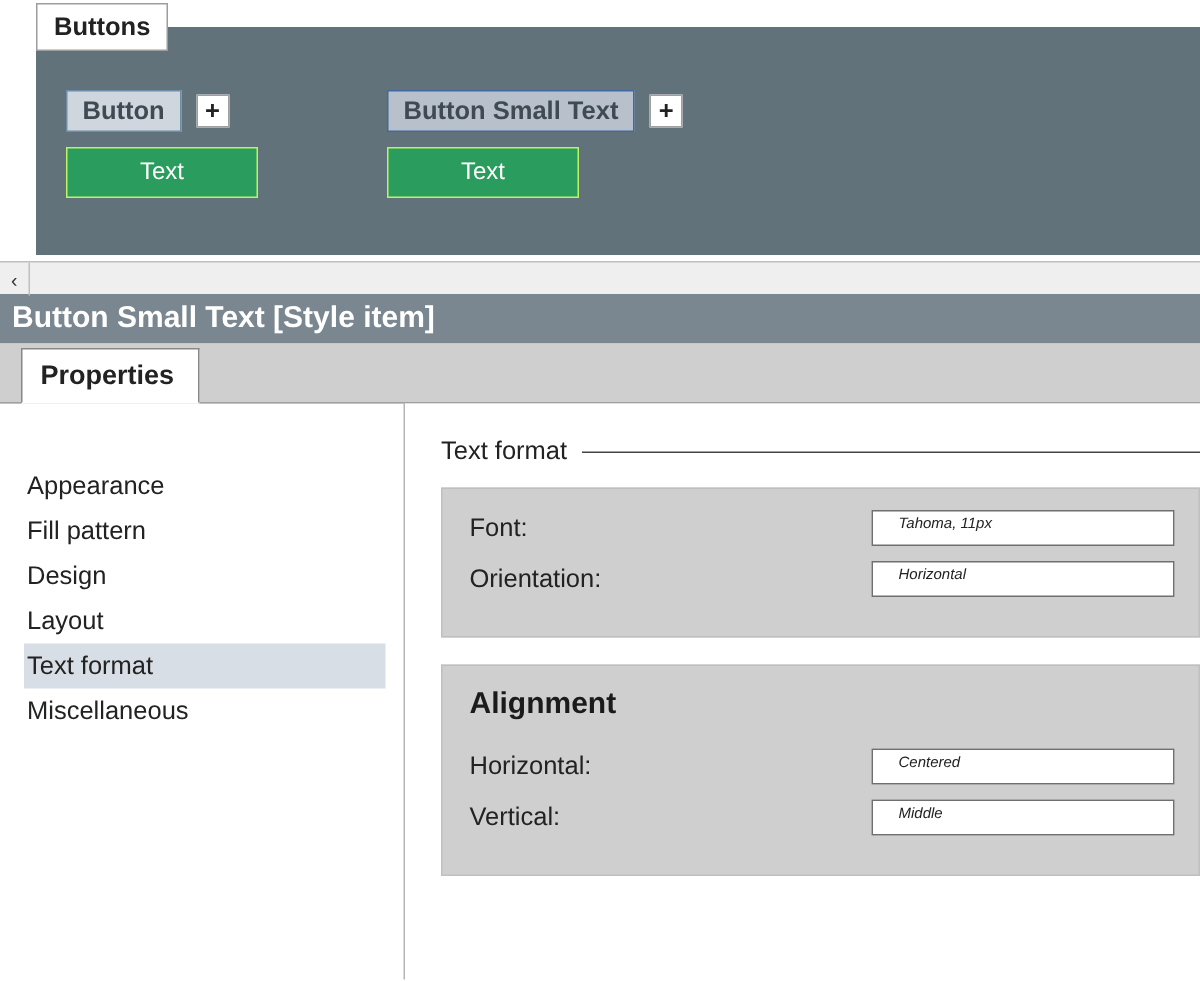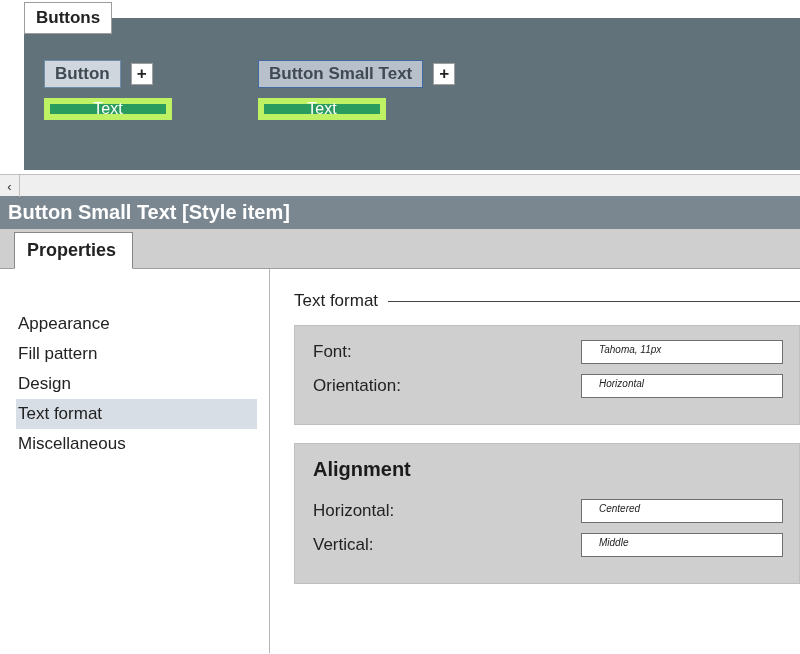--- a/index.html
+++ b/index.html
@@ -61,23 +61,23 @@
       font-size: 17px;
       font-weight: 700;
       line-height: 20px;
       margin-left: 6px;
       vertical-align: middle;
       cursor: pointer;
     }
     .sample-button {
       margin-top: 10px;
       width: 128px;
-      height: 22px;
+      height: 34px;
       background: #2a9d5e;
-      border: 6px solid #bef264;
+      border: 1px solid #bef264;
       color: #ffffff;
       display: flex;
       align-items: center;
       justify-content: center;
       font-size: 16px;
     }
     .scrollbar-row {
       position: absolute;
       left: 0; right: 0; bottom: 0;
       height: 22px;
@@ -227,20 +227,21 @@
 
 <div class="tabstrip">
   <div class="tab">Properties</div>
 </div>
 
 <div class="main-split">
   <div class="sidebar">
     <div class="side-item">Appearance</div>
     <div class="side-item">Fill pattern</div>
     <div class="side-item">Design</div>
+    <div class="side-item">Layout</div>
     <div class="side-item selected">Text format</div>
     <div class="side-item">Miscellaneous</div>
   </div>
 
   <div class="content">
     <div class="section-title-row">
       <span>Text format</span>
       <span class="line"></span>
     </div>
 

